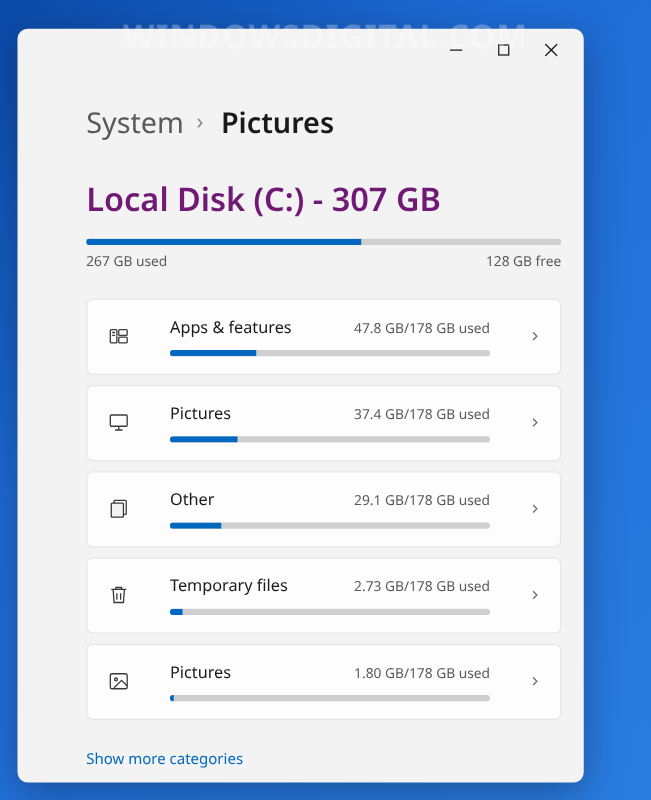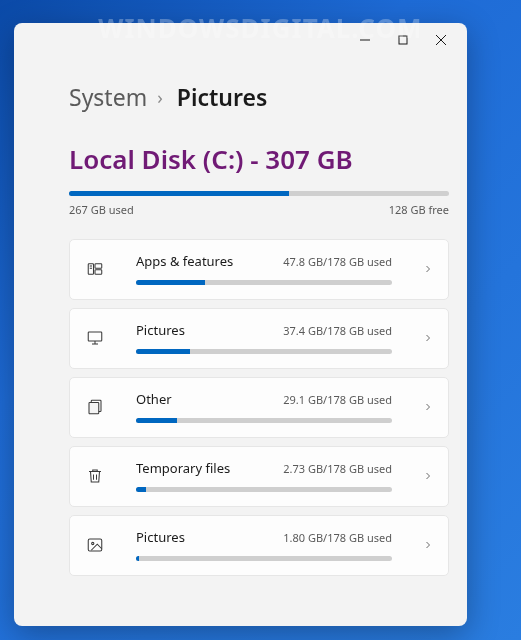--- a/index.html
+++ b/index.html
@@ -237,14 +237,15 @@
             <div class="bar">
               <div class="fill" style="width:1%"></div>
             </div>
           </div>
           <div class="chev"><svg width="12" height="12" viewBox="0 0 24 24" fill="none" stroke="#6a6a6a" stroke-width="2">
               <polyline points="9 6 15 12 9 18"></polyline>
             </svg></div>
         </div>
       </div>
 
+    <span class="show-more">Show more categories</span>
   </div>
 </div>
 
 </body></html>

